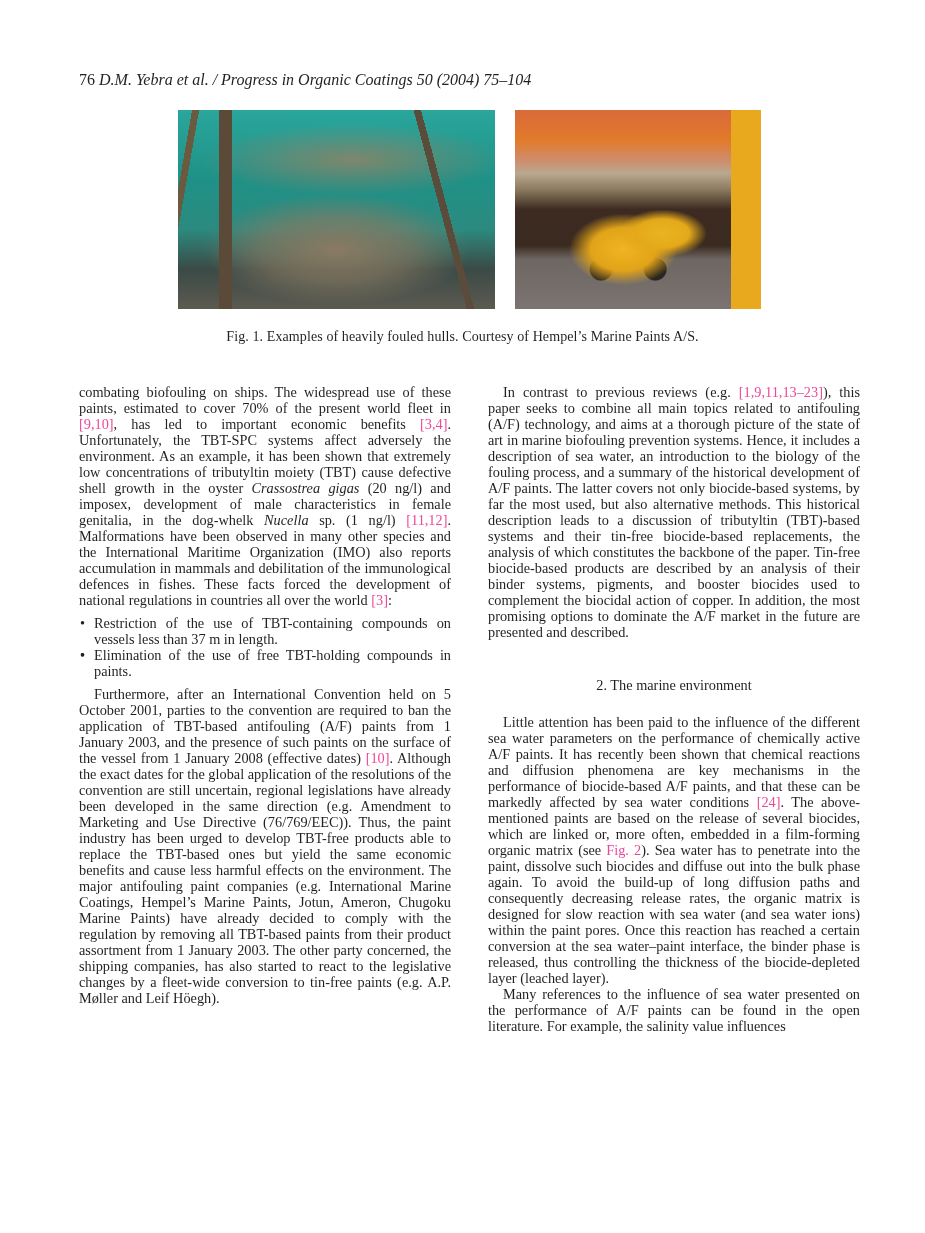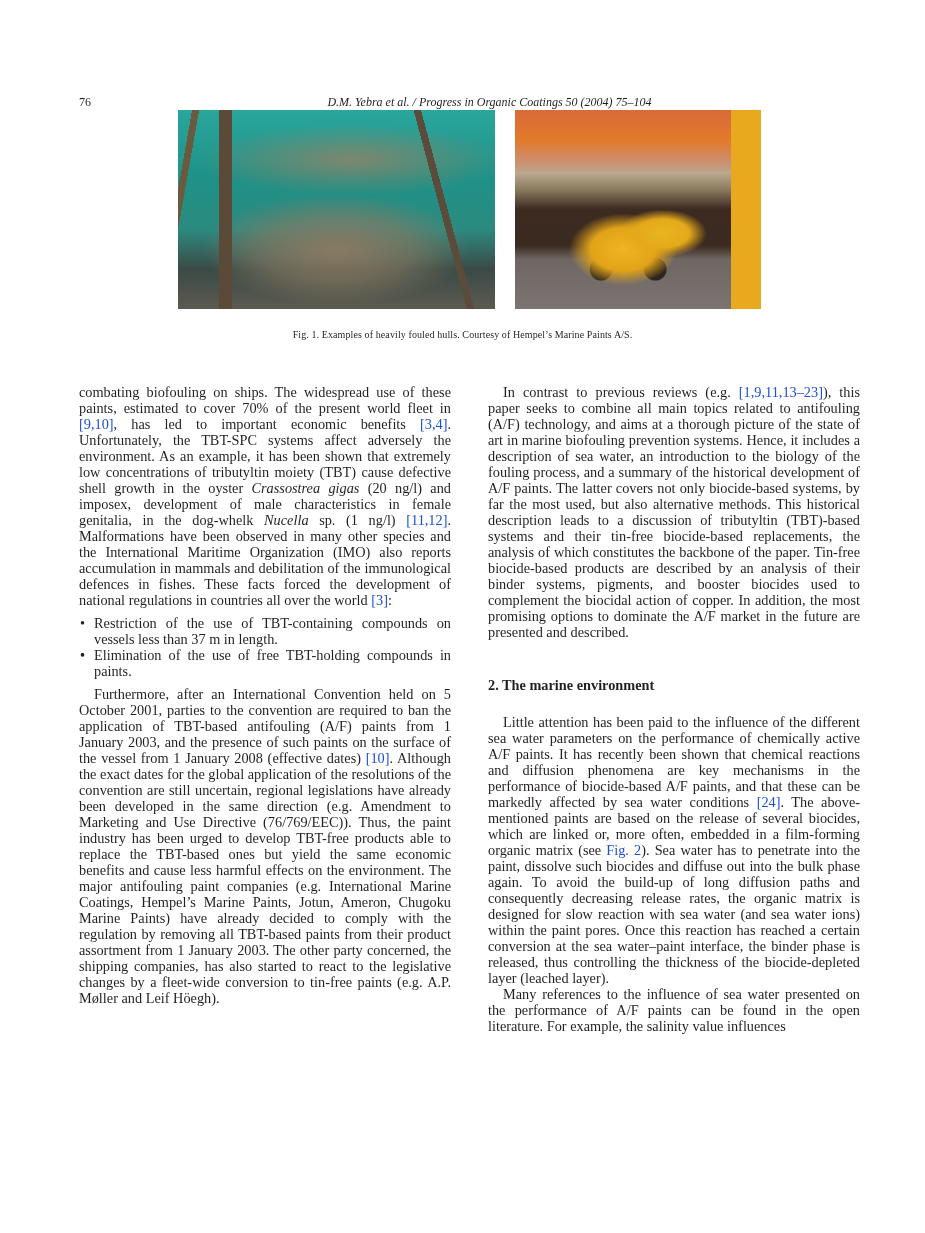--- a/index.html
+++ b/index.html
@@ -1,52 +1,52 @@
 <!DOCTYPE html>
 <html><head>
 <meta charset="utf-8">
 <style>
   html, body { margin:0; padding:0; background:#ffffff; }
   body { width:925px; height:1233px; position:relative; overflow:hidden;
          font-family:"Liberation Serif", "DejaVu Serif", serif; color:#231f20; }
-  .header { position:absolute; top:71px; left:79px; right:45px; height:16px; font-size:12px;margin-top:24px; }
+  .header { position:absolute; top:71px; left:79px; right:45px; height:16px; font-size:16px; }
   .pagenum { position:absolute; left:0; top:0; }
-  .running { position:absolute; left:0; right:0; top:0; text-align:center; font-style:italic; padding-left:20px; }
+  .running { position:absolute; left:0; right:0; top:0; font-style:italic; padding-left:20px; }
   .figure { position:absolute; top:110px; left:178px; width:583px; height:199px; }
   .photo { position:absolute; top:0; height:199px; overflow:hidden; }
   .photo1 { left:0; width:317px;
     background:
       linear-gradient(100deg, transparent 0 4%, #6a5a40 4% 6%, transparent 6% 100%),
       linear-gradient(90deg, transparent 0 13%, #5b4a37 13% 17%, transparent 17% 100%),
       linear-gradient(75deg, transparent 0 78%, #5a4b3a 78% 80%, transparent 80% 100%),
       radial-gradient(ellipse 60% 40% at 50% 70%, #8a7a62 0%, rgba(138,122,98,0.6) 40%, transparent 70%),
       radial-gradient(ellipse 80% 30% at 55% 25%, rgba(150,130,100,0.8) 0%, transparent 60%),
       linear-gradient(180deg, #2aa69c 0%, #1f9187 35%, #2c8a7f 60%, #3b4a46 80%, #5c5a50 100%);
   }
   .photo2 { left:337px; width:246px;
     background:
       radial-gradient(ellipse 18% 12% at 60% 62%, #e8b520 0%, #e4a91a 60%, transparent 100%),
       radial-gradient(ellipse 22% 18% at 44% 70%, #f0b522 0%, #e1a318 60%, transparent 100%),
       radial-gradient(circle 12px at 35% 80%, #2b2520 0%, #2b2520 90%, transparent 100%),
       radial-gradient(circle 12px at 57% 80%, #2b2520 0%, #2b2520 90%, transparent 100%),
       linear-gradient(90deg, transparent 0 88%, #e9a91f 88% 100%),
       linear-gradient(180deg, #d96a3a 0%, #e27a2a 15%, #cf8c6a 25%, #b9a890 32%, #8a7a5e 40%, #3d2b22 50%, #3a2a20 68%, #6d6662 75%, #7c7472 100%);
   }
-  .caption { position:absolute; top:329px; left:0; right:0; text-align:center; font-size:10px; letter-spacing:0.1px; }
+  .caption { position:absolute; top:329px; left:0; right:0; text-align:center; font-size:14px; letter-spacing:0.1px; }
   .col { position:absolute; font-size:14.3px; line-height:16px; text-align:justify; hyphens:manual; }
   .colL { left:79px; top:384px; width:372px; }
   .colR { left:488px; top:384px; width:372px; }
   .col p { margin:0; }
   .indent { text-indent:15px; }
-  .link { color:#1d4ed8; }
+  .link { color:#ec4899; }
   em { font-style:italic; }
   ul.bul { list-style:none; margin:7px 0 7px 0; padding:0; }
   ul.bul li { position:relative; padding-left:15px; }
   ul.bul li .dot { position:absolute; left:1px; top:0; }
-  .sec { font-weight:bold; margin-top:37px !important; margin-bottom:21px !important; text-align:left; }
+  .sec { font-weight:normal; margin-top:37px !important; margin-bottom:21px !important; text-align:center; }
 </style>
 </head>
 <body>
 
 <div class="header">
   <span class="pagenum">76</span>
   <span class="running">D.M. Yebra et al. / Progress in Organic Coatings 50 (2004) 75–104</span>
 </div>
 
 <div class="figure">

